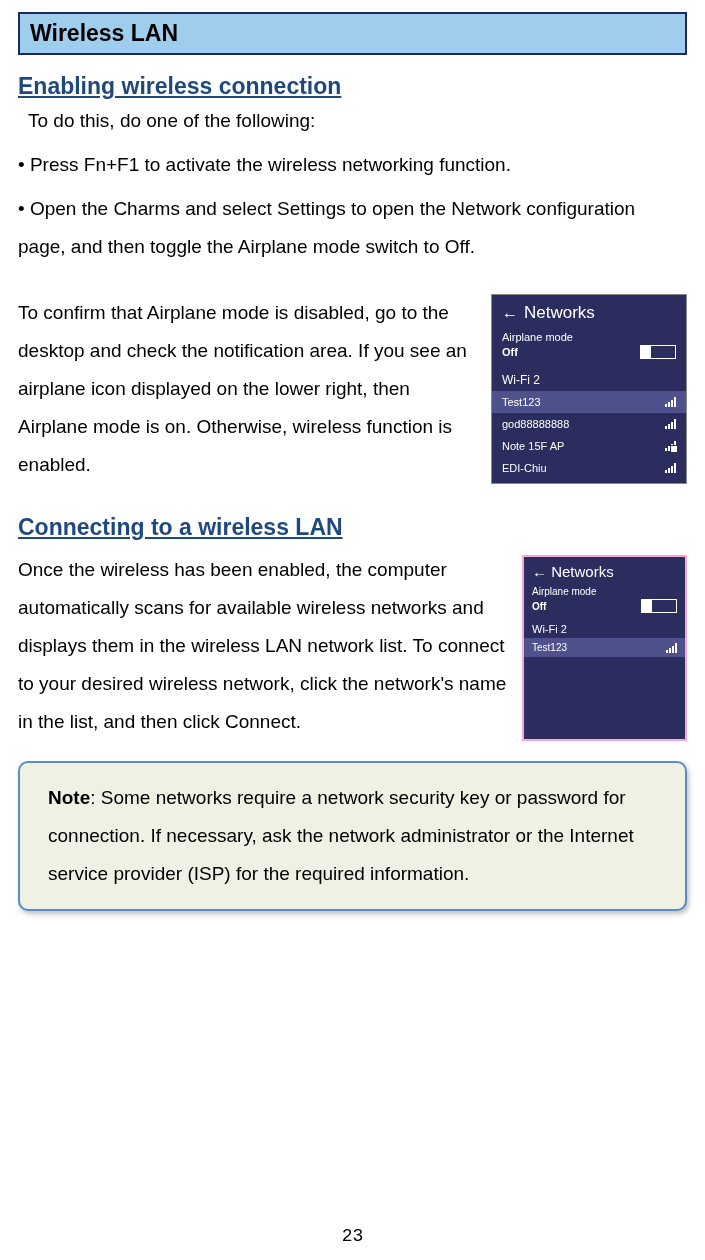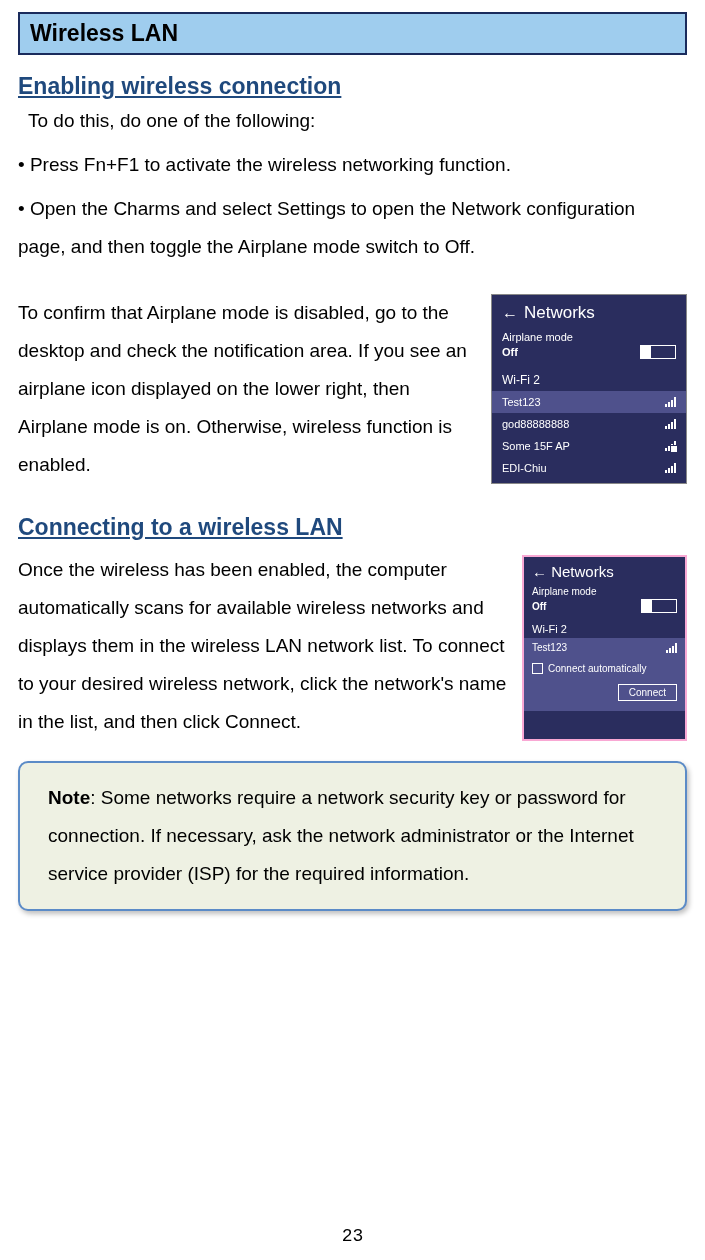--- a/index.html
+++ b/index.html
@@ -241,21 +241,21 @@
         <div class="net-item">
           <span>god88888888</span>
           <span class="sigbars">
             <span></span>
             <span></span>
             <span></span>
             <span></span>
           </span>
         </div>
         <div class="net-item">
-          <span>Some 15F AP</span>
+          <span>Note 15F AP</span>
           <span class="sigbars locked">
             <span></span>
             <span></span>
             <span></span>
             <span></span>
           </span>
         </div>
         <div class="net-item">
           <span>EDI-Chiu</span>
           <span class="sigbars">
@@ -292,27 +292,20 @@
     <div class="wifi-hdr">Wi-Fi 2</div>
     <div class="net-item sel">
       <span>Test123</span>
       <span class="sigbars">
           <span></span>
           <span></span>
           <span></span>
           <span></span>
         </span>
     </div>
-    <div class="connect-area clearfix">
-      <div class="chk-row">
-        <span class="chk"></span>
-        <span>Connect automatically</span>
-      </div>
-      <span class="connect-btn">Connect</span>
-    </div>
   </div>
 </div>
 
 <div class="note-box">
   <b>Note</b><span>: Some networks require a network security key or password for connection. If necessary, ask the network administrator or the Internet service provider (ISP) for the required information.</span>
 </div>
 
 <div class="page-num">23</div>
 
 </body></html>

